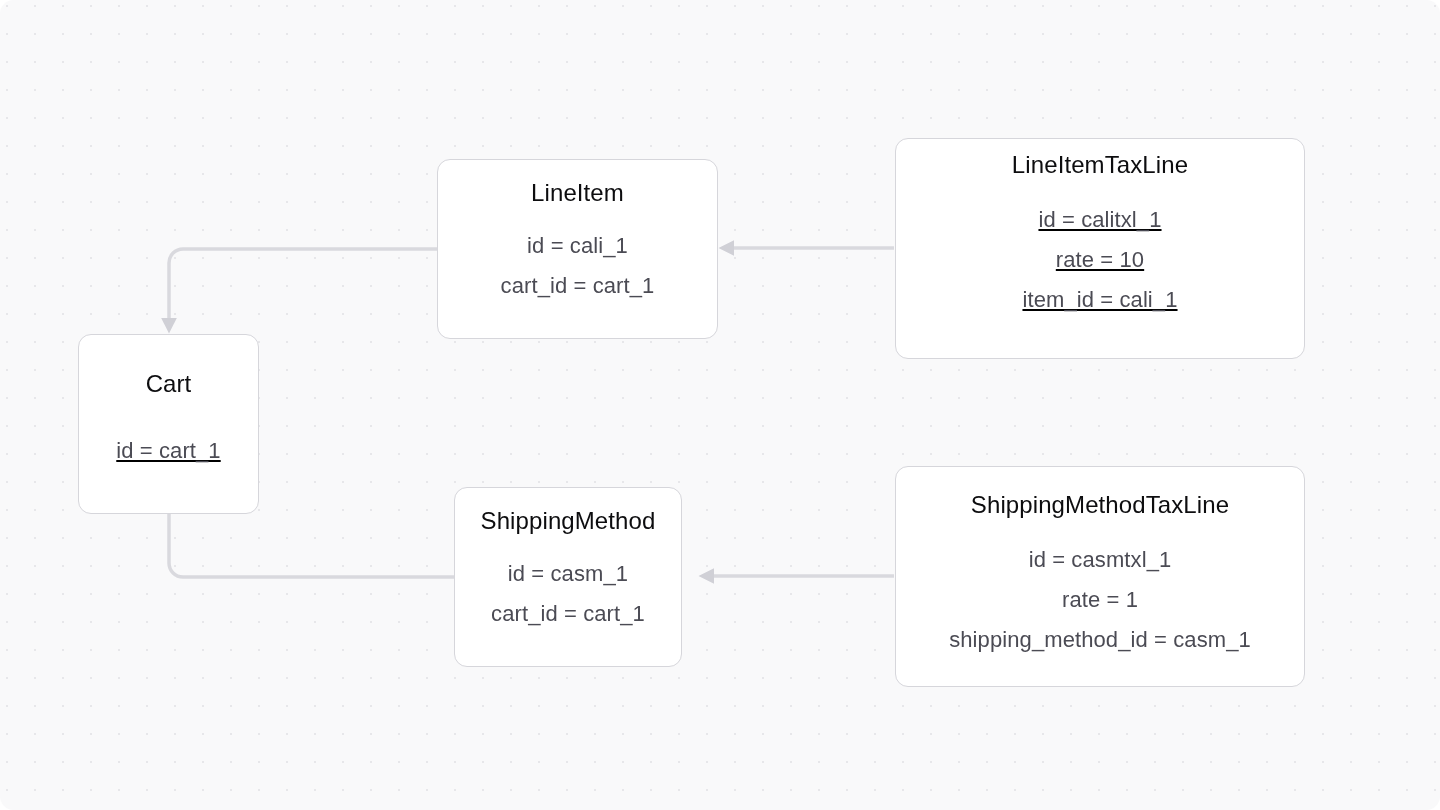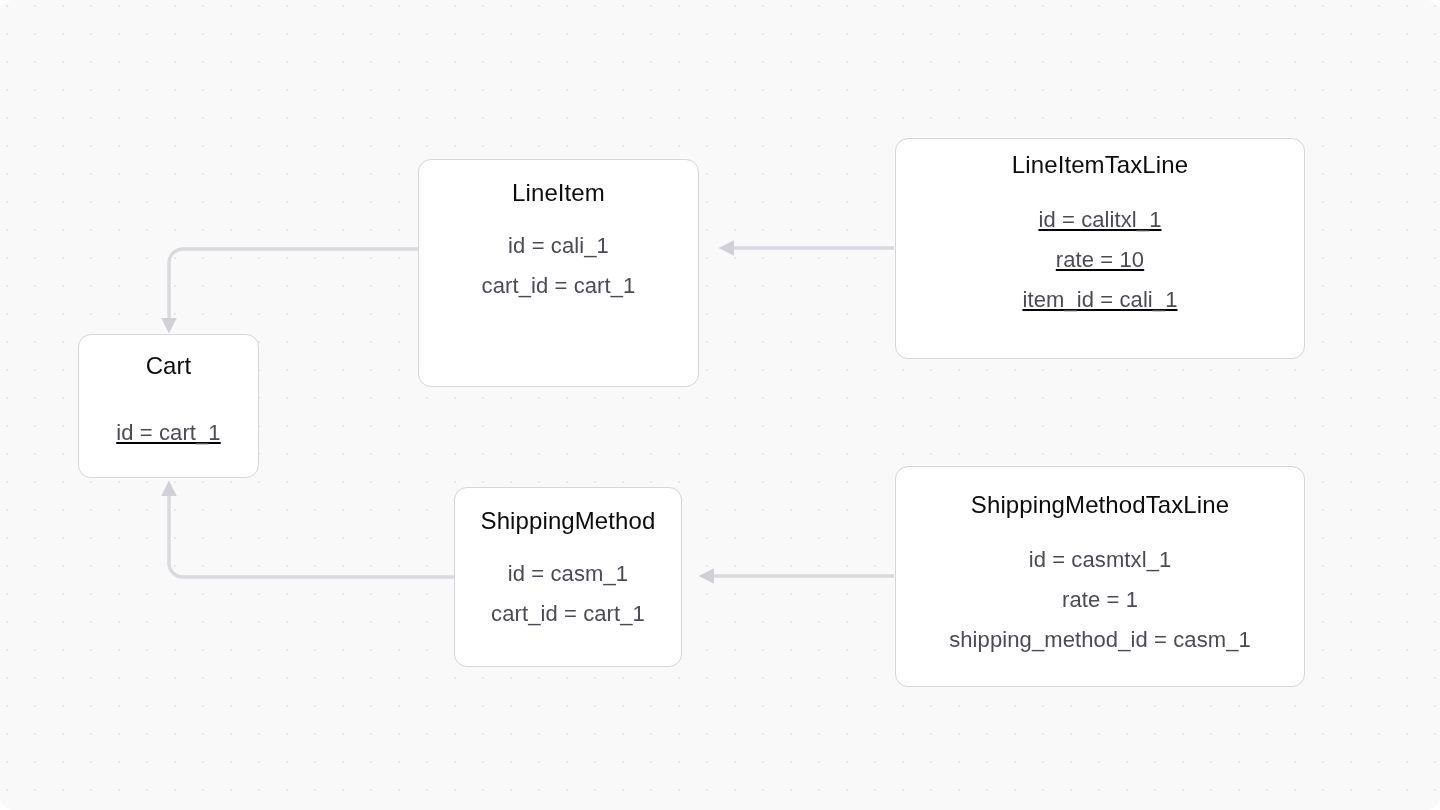--- a/index.html
+++ b/index.html
@@ -67,24 +67,24 @@
   .node-attr {
     color: #4b4b54;
     font-size: 22px;
     line-height: 40px;
     font-weight: 400;
     letter-spacing: 0.1px;
     white-space: nowrap;
   }
 
   
-  #node-cart          { left: 78px;  top: 334px; width: 181px; height: 144px; padding-top: 16px; }
+  #node-cart          { left: 78px;  top: 334px; width: 181px; height: 180px; padding-top: 34px; }
   #node-cart .node-attrs { margin-top: 32px; text-decoration: underline; }
 
-  #node-lineitem      { left: 418px; top: 159px; width: 281px; height: 228px; padding-top: 18px; }
+  #node-lineitem      { left: 437px; top: 159px; width: 281px; height: 180px; padding-top: 18px; }
   #node-lineitem .node-attrs { margin-top: 18px; }
 
   #node-lineitemtaxline { left: 895px; top: 138px; width: 410px; height: 221px; padding-top: 11px; }
   #node-lineitemtaxline .node-attrs { margin-top: 20px; text-decoration: underline; }
 
   #node-shippingmethod { left: 454px; top: 487px; width: 228px; height: 180px; padding-top: 18px; }
   #node-shippingmethod .node-attrs { margin-top: 18px; text-align: right; }
 
   #node-shippingmethodtaxline { left: 895px; top: 466px; width: 410px; height: 221px; padding-top: 23px; }
   #node-shippingmethodtaxline .node-attrs { margin-top: 20px; }

